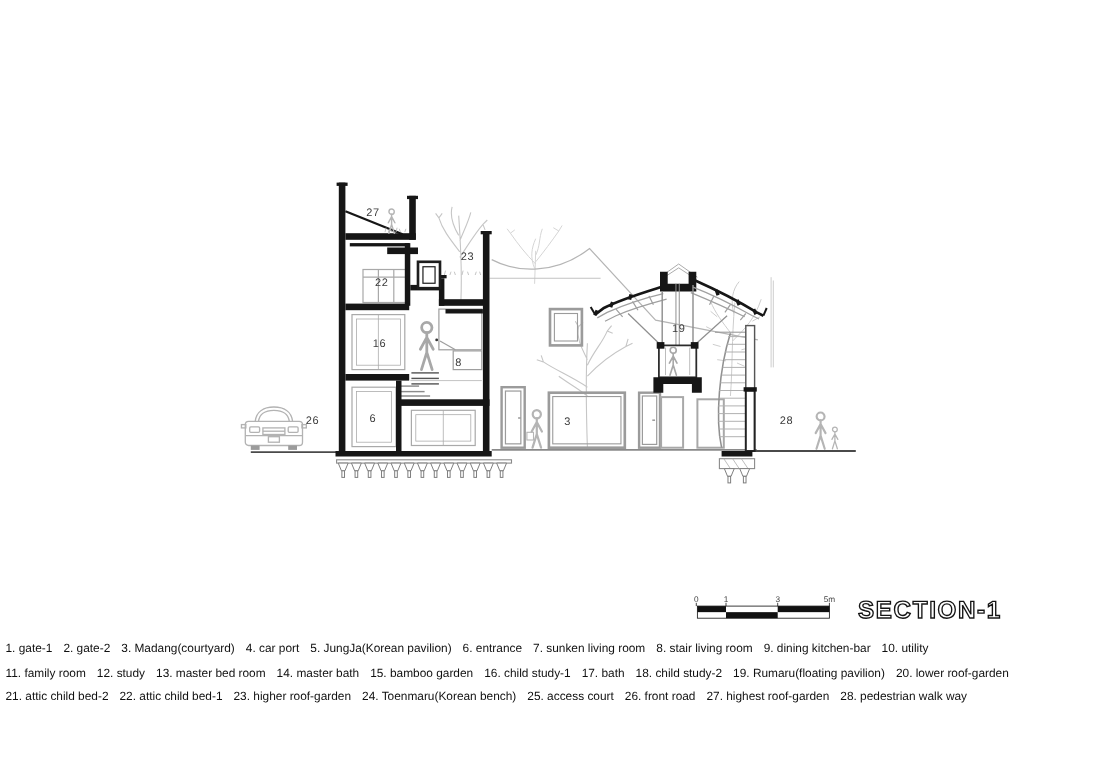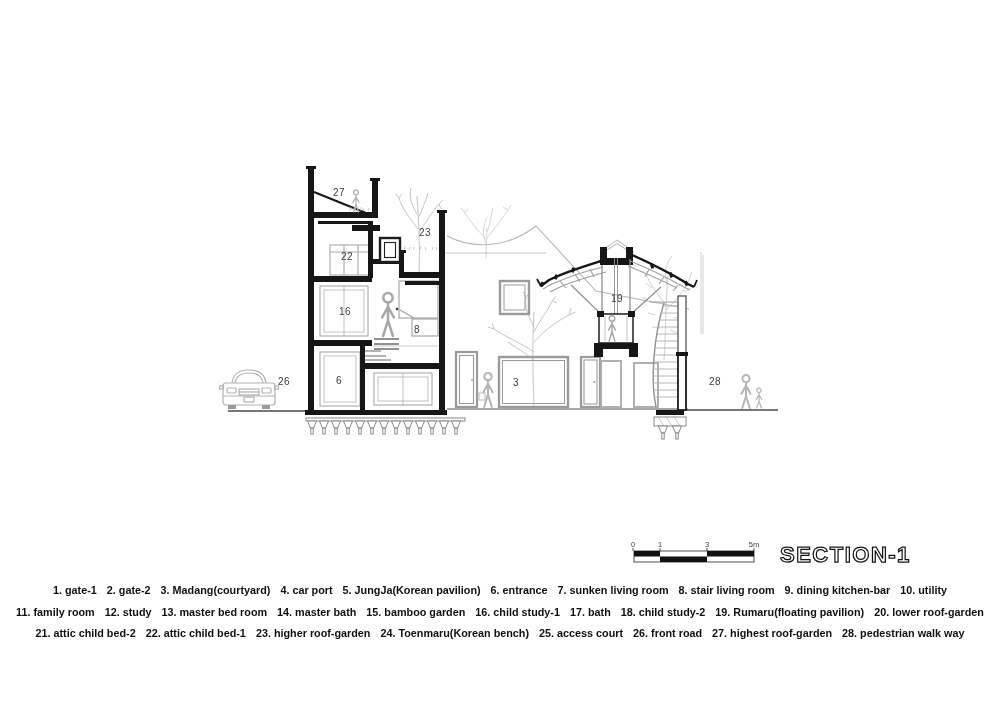--- a/index.html
+++ b/index.html
@@ -6,22 +6,22 @@
   body{width:1000px;height:707px;position:relative;overflow:hidden;
        font-family:"Liberation Sans",sans-serif;}
   #stage{position:absolute;left:0;top:0;width:1000px;height:707px;}
   svg{position:absolute;left:0;top:0;}
   .dlabel{font-family:"Liberation Sans",sans-serif;font-size:10px;fill:#3c3c3c;
           text-anchor:middle;letter-spacing:.5px;}
   .slabel{font-family:"Liberation Sans",sans-serif;font-size:7.5px;fill:#444;
           text-anchor:middle;}
   .title-text{font-family:"Liberation Sans",sans-serif;font-size:22px;font-weight:bold;
           letter-spacing:1.5px;fill:#ffffff;stroke:#141414;stroke-width:1.25px;}
-  #legend{position:absolute;left:0;right:0;top:580px;text-align:center;
-          font-weight:bold;font-size:10.8px;line-height:21.5px;color:#101010;}
+  #legend{position:absolute;left:0;right:0;top:580px;text-align:left;
+          font-weight:normal;font-size:10.8px;line-height:21.5px;color:#101010;}
   .legend-line{white-space:nowrap;}
   .legend-item{margin:0 5px;white-space:nowrap;}
 </style>
 </head>
 <body>
 
 <div id="stage">
 
 <svg width="1000" height="580" viewBox="0 0 1000 580">
   <defs>

